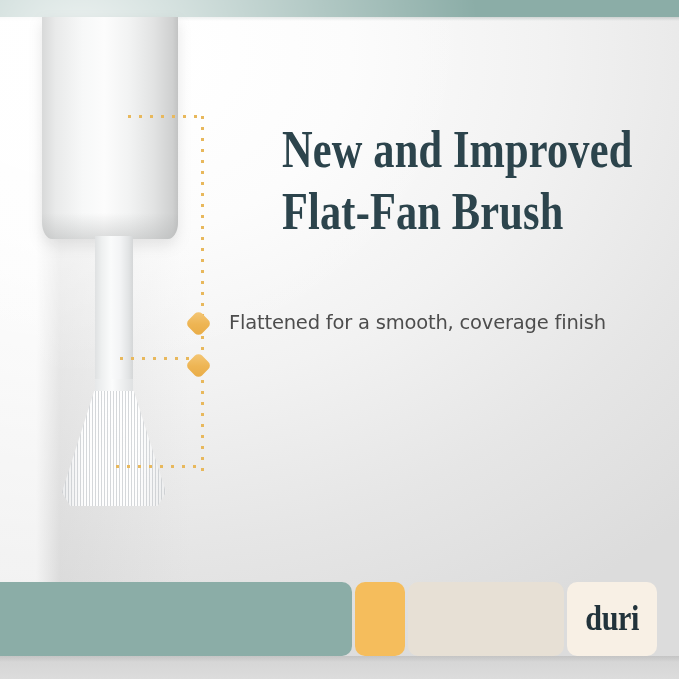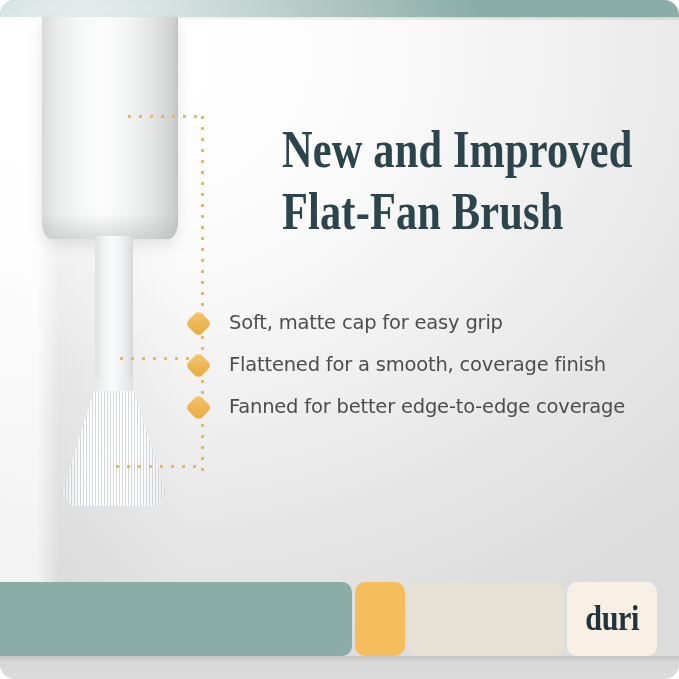--- a/index.html
+++ b/index.html
@@ -11,21 +11,20 @@
     font-family: "Liberation Sans", sans-serif;
   }
 
   #poster {
     position: relative;
     width: 679px;
     height: 679px;
     overflow: hidden;
     background:
       radial-gradient(120% 95% at 18% 8%, #ffffff 0%, #fbfbfb 28%, #f2f2f2 52%, #e6e6e6 76%, #dcdcdc 100%);
-    border-radius: 15px;
   }
 
   
   .top-band {
     position: absolute;
     left: 0; top: 0;
     width: 679px;
     height: 17px;
     background: #8badA7;
   }
@@ -319,29 +318,24 @@
   <div class="dot-h dot-h-bottom"></div>
 
   <div class="headline">
     <span class="hl-line">New and Improved</span>
     <span class="hl-line">Flat-Fan Brush</span>
   </div>
 
   <div class="features">
     <div class="feature-row">
       <span class="bullet-diamond"></span>
-      <span class="feature-text">Soft, matte cap for easy grip</span>
-    </div>
-    <div class="feature-row">
-      <span class="bullet-diamond"></span>
       <span class="feature-text">Flattened for a smooth, coverage finish</span>
     </div>
     <div class="feature-row">
       <span class="bullet-diamond"></span>
-      <span class="feature-text">Fanned for better edge-to-edge coverage</span>
     </div>
   </div>
 
   <div class="bottom-floor"></div>
   <div class="bottom-strip">
     <div class="seg seg-teal"></div>
     <div class="seg seg-amber"></div>
     <div class="seg seg-beige"></div>
     <div class="seg seg-cream">
       <span class="logo-duri">duri</span>

